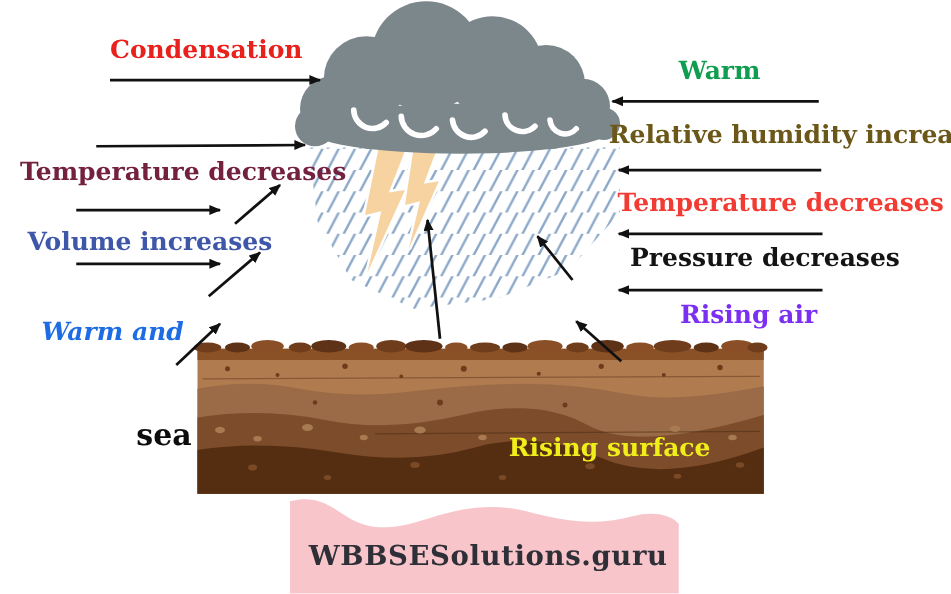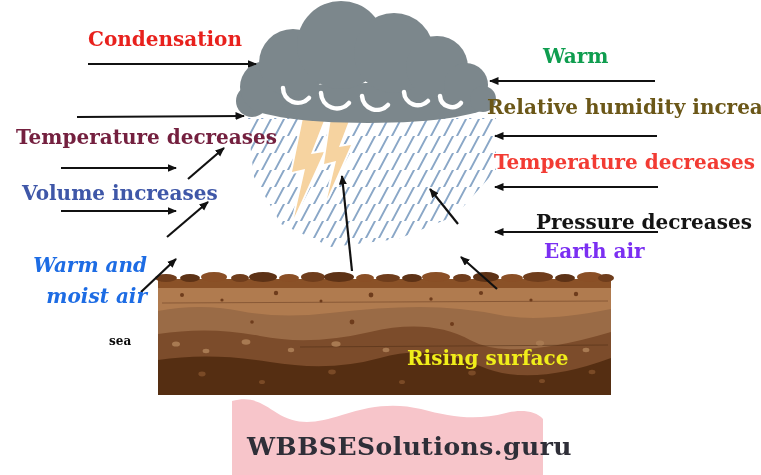--- a/index.html
+++ b/index.html
@@ -12,30 +12,30 @@
   }
   .art{position:absolute;left:0;top:0;width:761px;height:475px;}
   .lbl{
     position:absolute;
     font-weight:700;
     line-height:1.05;
     white-space:nowrap;
     color:#111;
   }
   .sz20{font-size:20px;}
-  .sz19{font-size:12px;}
+  .sz19{font-size:24px;}
   .warm{
     text-align:right;
     width:118px;
     white-space:normal;
     line-height:1.55;
     font-style:italic;
   }
   .watermark-text{
-    font-size:25px;
+    font-size:22px;
     letter-spacing:0.5px;
   }
 </style>
 </head>
 <body>
 
 <div class="canvas">
 
   <svg class="art" viewBox="0 0 761 475">
     <defs>
@@ -159,28 +159,27 @@
       <line x1="497" y1="289" x2="461" y2="257" marker-end="url(#ah)"></line>
     </g>
   </svg>
 
   <div class="lbl sz20" style="left: 88px; top: 29px; color: rgb(232, 33, 29);">Condensation</div>
   <div class="lbl sz20" style="left: 16px; top: 127px; color: rgb(116, 32, 63);">Temperature decreases</div>
   <div class="lbl sz20" style="left: 22px; top: 183px; color: rgb(63, 87, 168);">Volume increases</div>
 
   <div class="lbl sz20 warm" style="left: 29px; top: 250px; color: rgb(29, 108, 228);">
     <span>Warm and</span><br>
-    <span>moist air</span>
   </div>
 
   <div class="lbl sz19" style="left: 109px; top: 335px; color: rgb(13, 13, 13);">sea</div>
 
   <div class="lbl sz20" style="left: 543px; top: 46px; color: rgb(15, 157, 79);">Warm</div>
   <div class="lbl sz20" style="left: 487px; top: 97px; color: rgb(107, 87, 24);">Relative humidity increases</div>
   <div class="lbl sz20" style="left: 494px; top: 152px; color: rgb(242, 59, 51);">Temperature decreases</div>
-  <div class="lbl sz20" style="left: 504px; top: 212px; color: rgb(20, 20, 20); margin-left: 32px;">Pressure decreases</div>
-  <div class="lbl sz20" style="left: 544px; top: 241px; color: rgb(123, 47, 242);">Earth air</div>
+  <div class="lbl sz20" style="left: 504px; top: 196px; color: rgb(20, 20, 20);">Pressure decreases</div>
+  <div class="lbl sz20" style="left: 544px; top: 241px; color: rgb(123, 47, 242);">Rising air</div>
 
   <div class="lbl sz20" style="left: 407px; top: 348px; color: rgb(240, 238, 26);">Rising surface</div>
 
   <div class="lbl watermark-text" style="left: 247px; top: 434px; color: rgb(47, 47, 56);">WBBSESolutions.guru</div>
 
 </div>
 
 </body></html>

